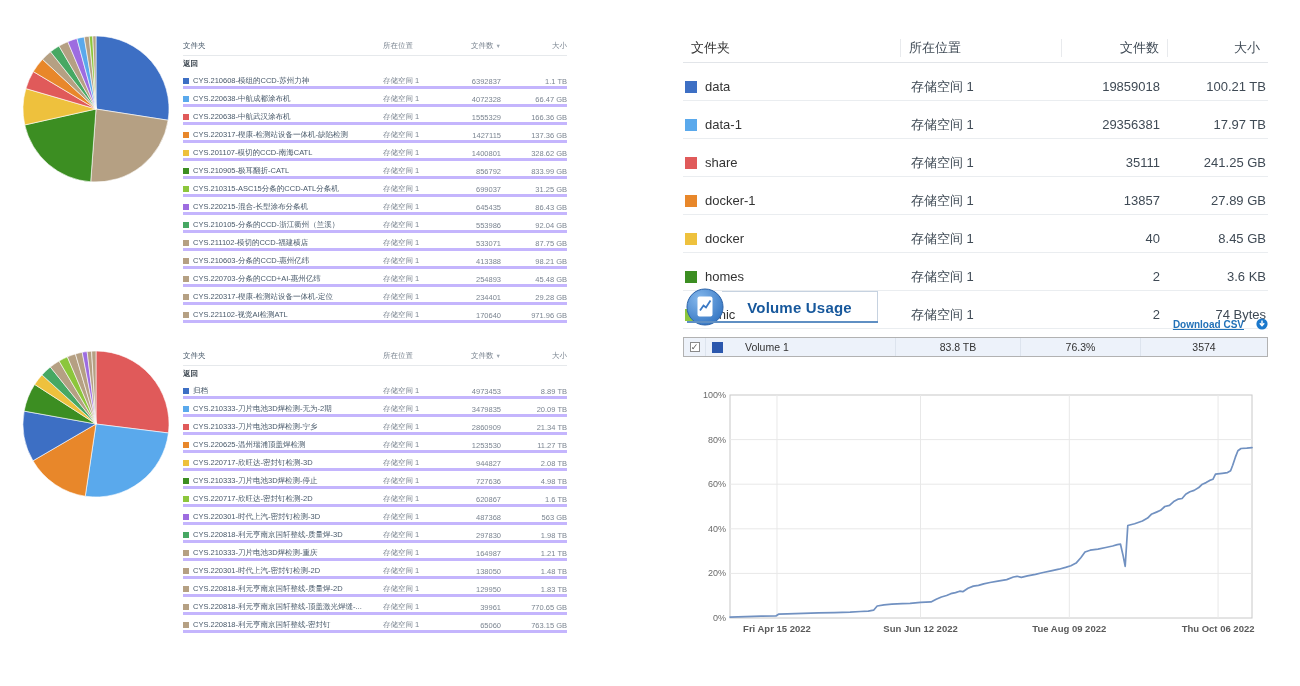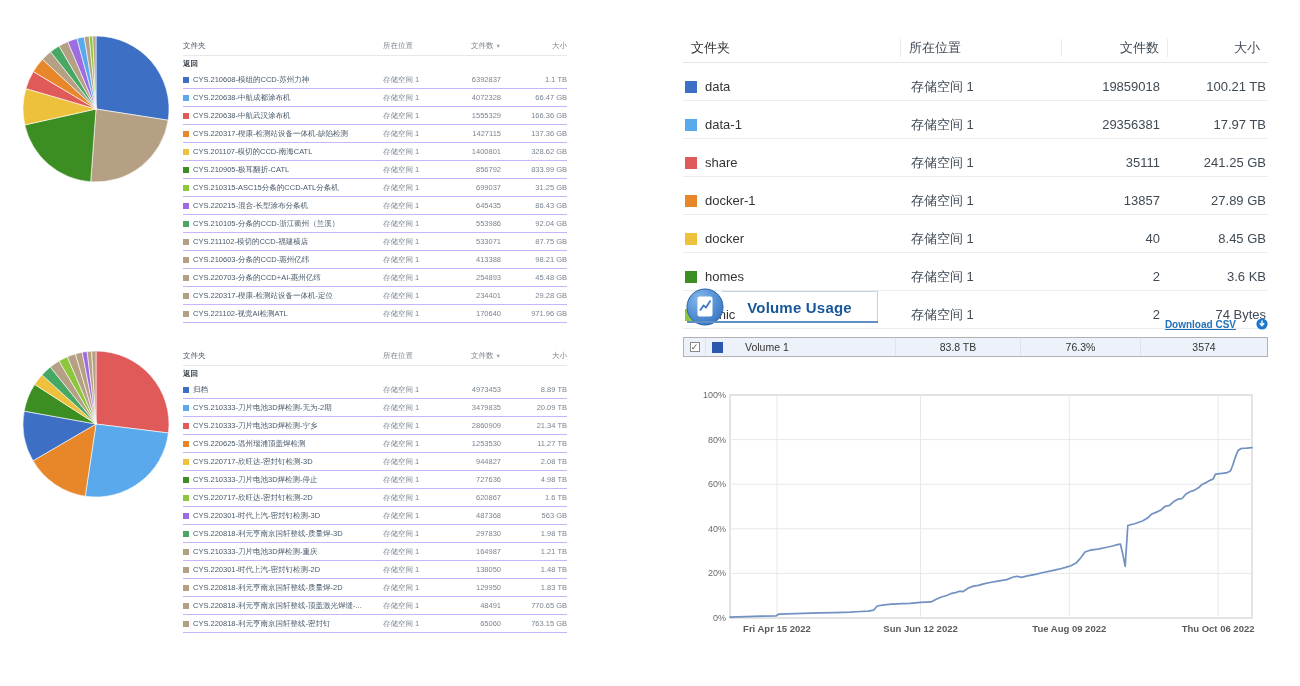--- a/index.html
+++ b/index.html
@@ -7,21 +7,21 @@
   body { font-family:"Liberation Sans","DejaVu Sans",sans-serif; }
   #app { position:relative; width:1300px; height:686px; background:#fff; overflow:hidden; }
 
   
   .pie { position:absolute; }
 
   
   .ltable { position:absolute; width:384px; font-size:7.5px; }
   .lt-head { display:flex; align-items:center; height:20px; border-bottom:1px solid #e6e9ec; color:#a3abb5; }
   .lt-back { display:flex; align-items:center; height:15px; color:#3c4650; font-weight:bold; cursor:pointer; }
-  .lt-row { display:flex; align-items:center; height:18px; border-bottom:1px solid #c4b5fd; }
+  .lt-row { display:flex; align-items:flex-end; height:18px; border-bottom:3px solid #c4b5fd; }
   .lt-name { flex:1; display:flex; align-items:center; gap:4px; color:#48596a; overflow:hidden; white-space:nowrap; }
   .lt-loc { width:62px; color:#7b8591; }
   .lt-files { width:56px; text-align:right; color:#7b8591; }
   .lt-size { width:66px; text-align:right; color:#7b8591; }
   .lt-chip { width:6px; height:6px; flex:0 0 6px; }
   .lt-sort { color:#9aa3ad; font-size:5.5px; margin-left:2px; }
 
   
   .rtable { position:absolute; left:683px; top:33px; width:585px; font-size:13px; }
   .rt-head { display:flex; align-items:center; height:30px; border-bottom:1px solid #e2e5e9; color:#a6adb8; }
@@ -34,21 +34,21 @@
   .rt-size { width:100px; text-align:right; color:#3f4a55; padding-right:2px; }
   .rt-chip { width:12px; height:12px; flex:0 0 12px; }
 
   
   .vu-icon { position:absolute; left:686px; top:288px; width:38px; height:38px; }
   .vu-tabbox { position:absolute; left:722px; top:291px; width:156px; height:31px;
                border-top:1px solid #c6d2e0; border-right:1px solid #c6d2e0;
                display:flex; align-items:center; justify-content:center; }
   .vu-underline { position:absolute; left:687px; top:321px; width:191px; border-bottom:2px solid #5f8fc3; }
   .vu-title { color:#17589c; font-weight:bold; font-size:15px; letter-spacing:.2px; }
-  .dl-csv { position:absolute; top:318px; left:1155px; width:113px; display:flex; align-items:center; justify-content:flex-end; gap:20px; }
+  .dl-csv { position:absolute; top:318px; left:1155px; width:113px; display:flex; align-items:center; justify-content:flex-end; gap:12px; }
   .dl-link { font-size:10px; font-weight:bold; color:#2372b8; text-decoration:underline; cursor:pointer; }
 
   
   .vu-table { position:absolute; left:683px; top:337px; width:585px; border:1px solid #b2b2b2; font-size:10px; }
   .vu-thead { display:flex; height:17px; background:linear-gradient(#ababab,#8f8f8f); color:#fff; font-weight:bold; }
   .vu-thead > div { display:flex; align-items:center; justify-content:center; border-right:1px solid #858585; }
   .vu-thead > div:last-child { border-right:none; }
   .vu-trow { display:flex; height:18px; background:#edf2fa; align-items:stretch; font-size:10.5px; color:#333; }
   .vu-trow > div { display:flex; align-items:center; justify-content:center; border-right:1px solid #dde4ee; }
   .vu-trow > div:last-child { border-right:none; }
@@ -354,21 +354,21 @@
           <div class="lt-loc">存储空间 1</div>
           <div class="lt-files">129950</div>
           <div class="lt-size">1.83 TB</div>
         </div>
         <div class="lt-row">
           <div class="lt-name">
             <span class="lt-chip" style="background: rgb(181, 160, 131);"></span>
             <span>CYS.220818-利元亨南京国轩整线-顶盖激光焊缝-...</span>
           </div>
           <div class="lt-loc">存储空间 1</div>
-          <div class="lt-files">48491</div>
+          <div class="lt-files">39961</div>
           <div class="lt-size">770.65 GB</div>
         </div>
         <div class="lt-row">
           <div class="lt-name">
             <span class="lt-chip" style="background: rgb(181, 160, 131);"></span>
             <span>CYS.220818-利元亨南京国轩整线-密封钉</span>
           </div>
           <div class="lt-loc">存储空间 1</div>
           <div class="lt-files">65060</div>
           <div class="lt-size">763.15 GB</div>

